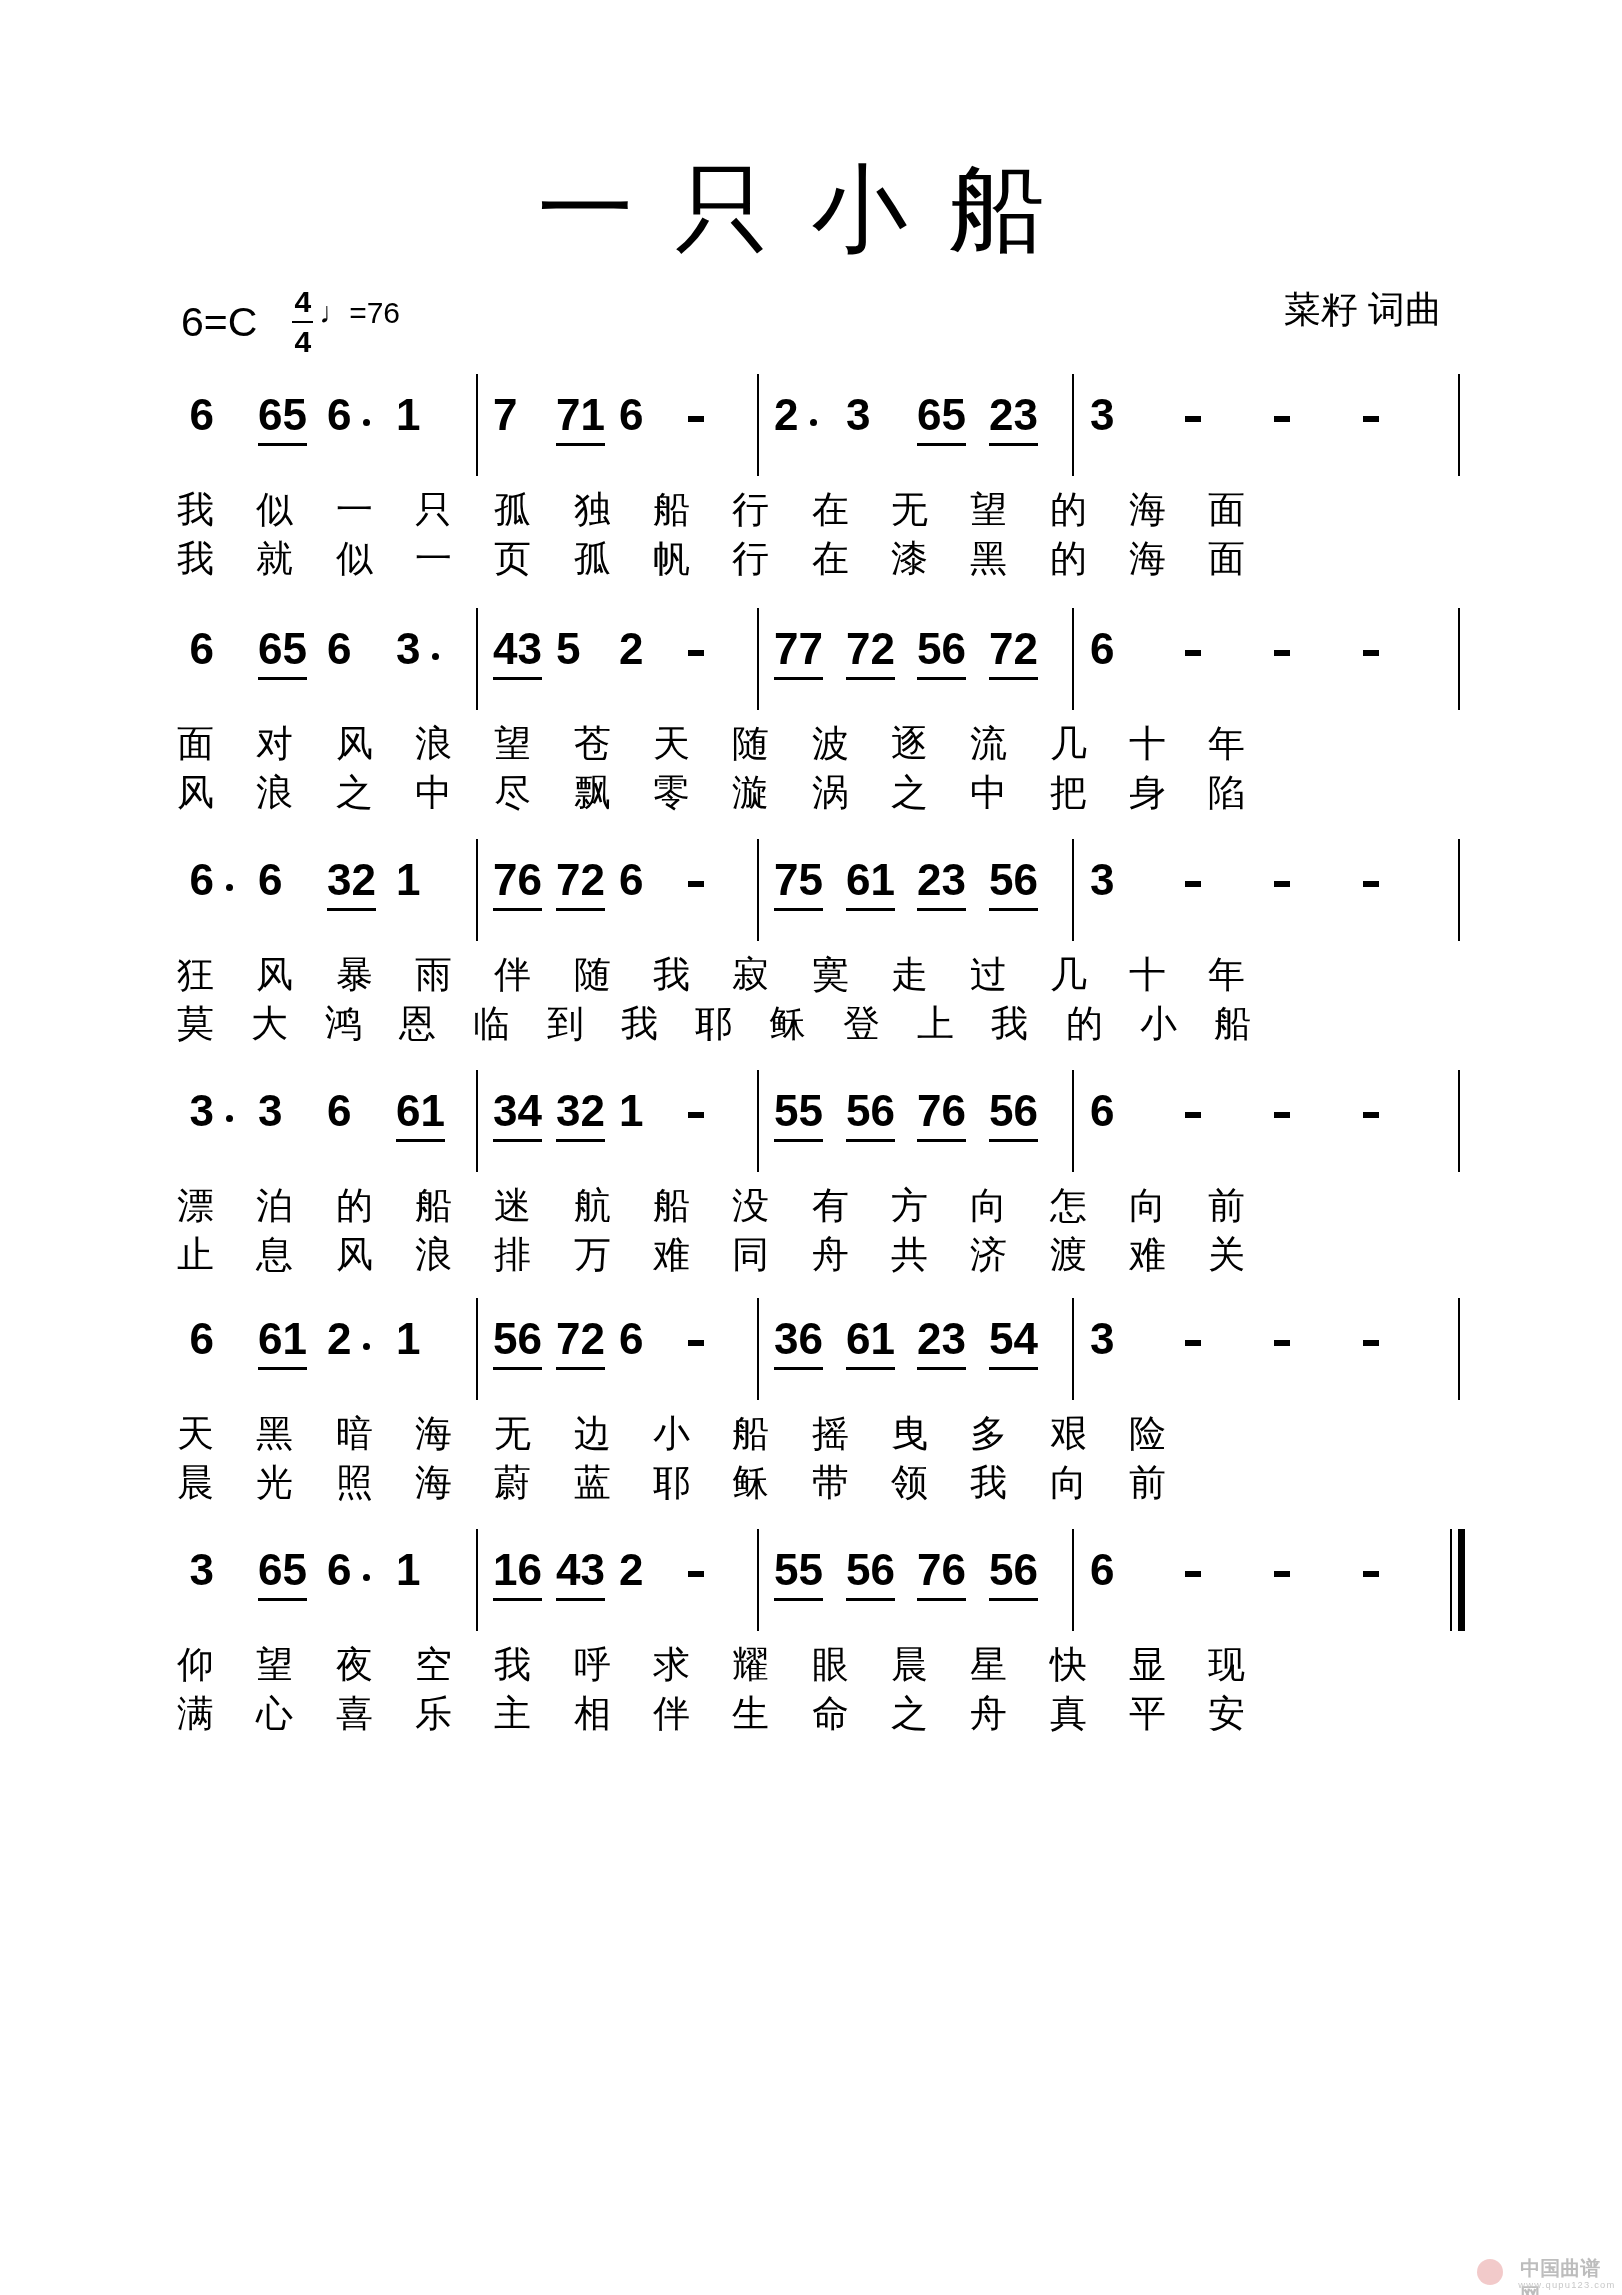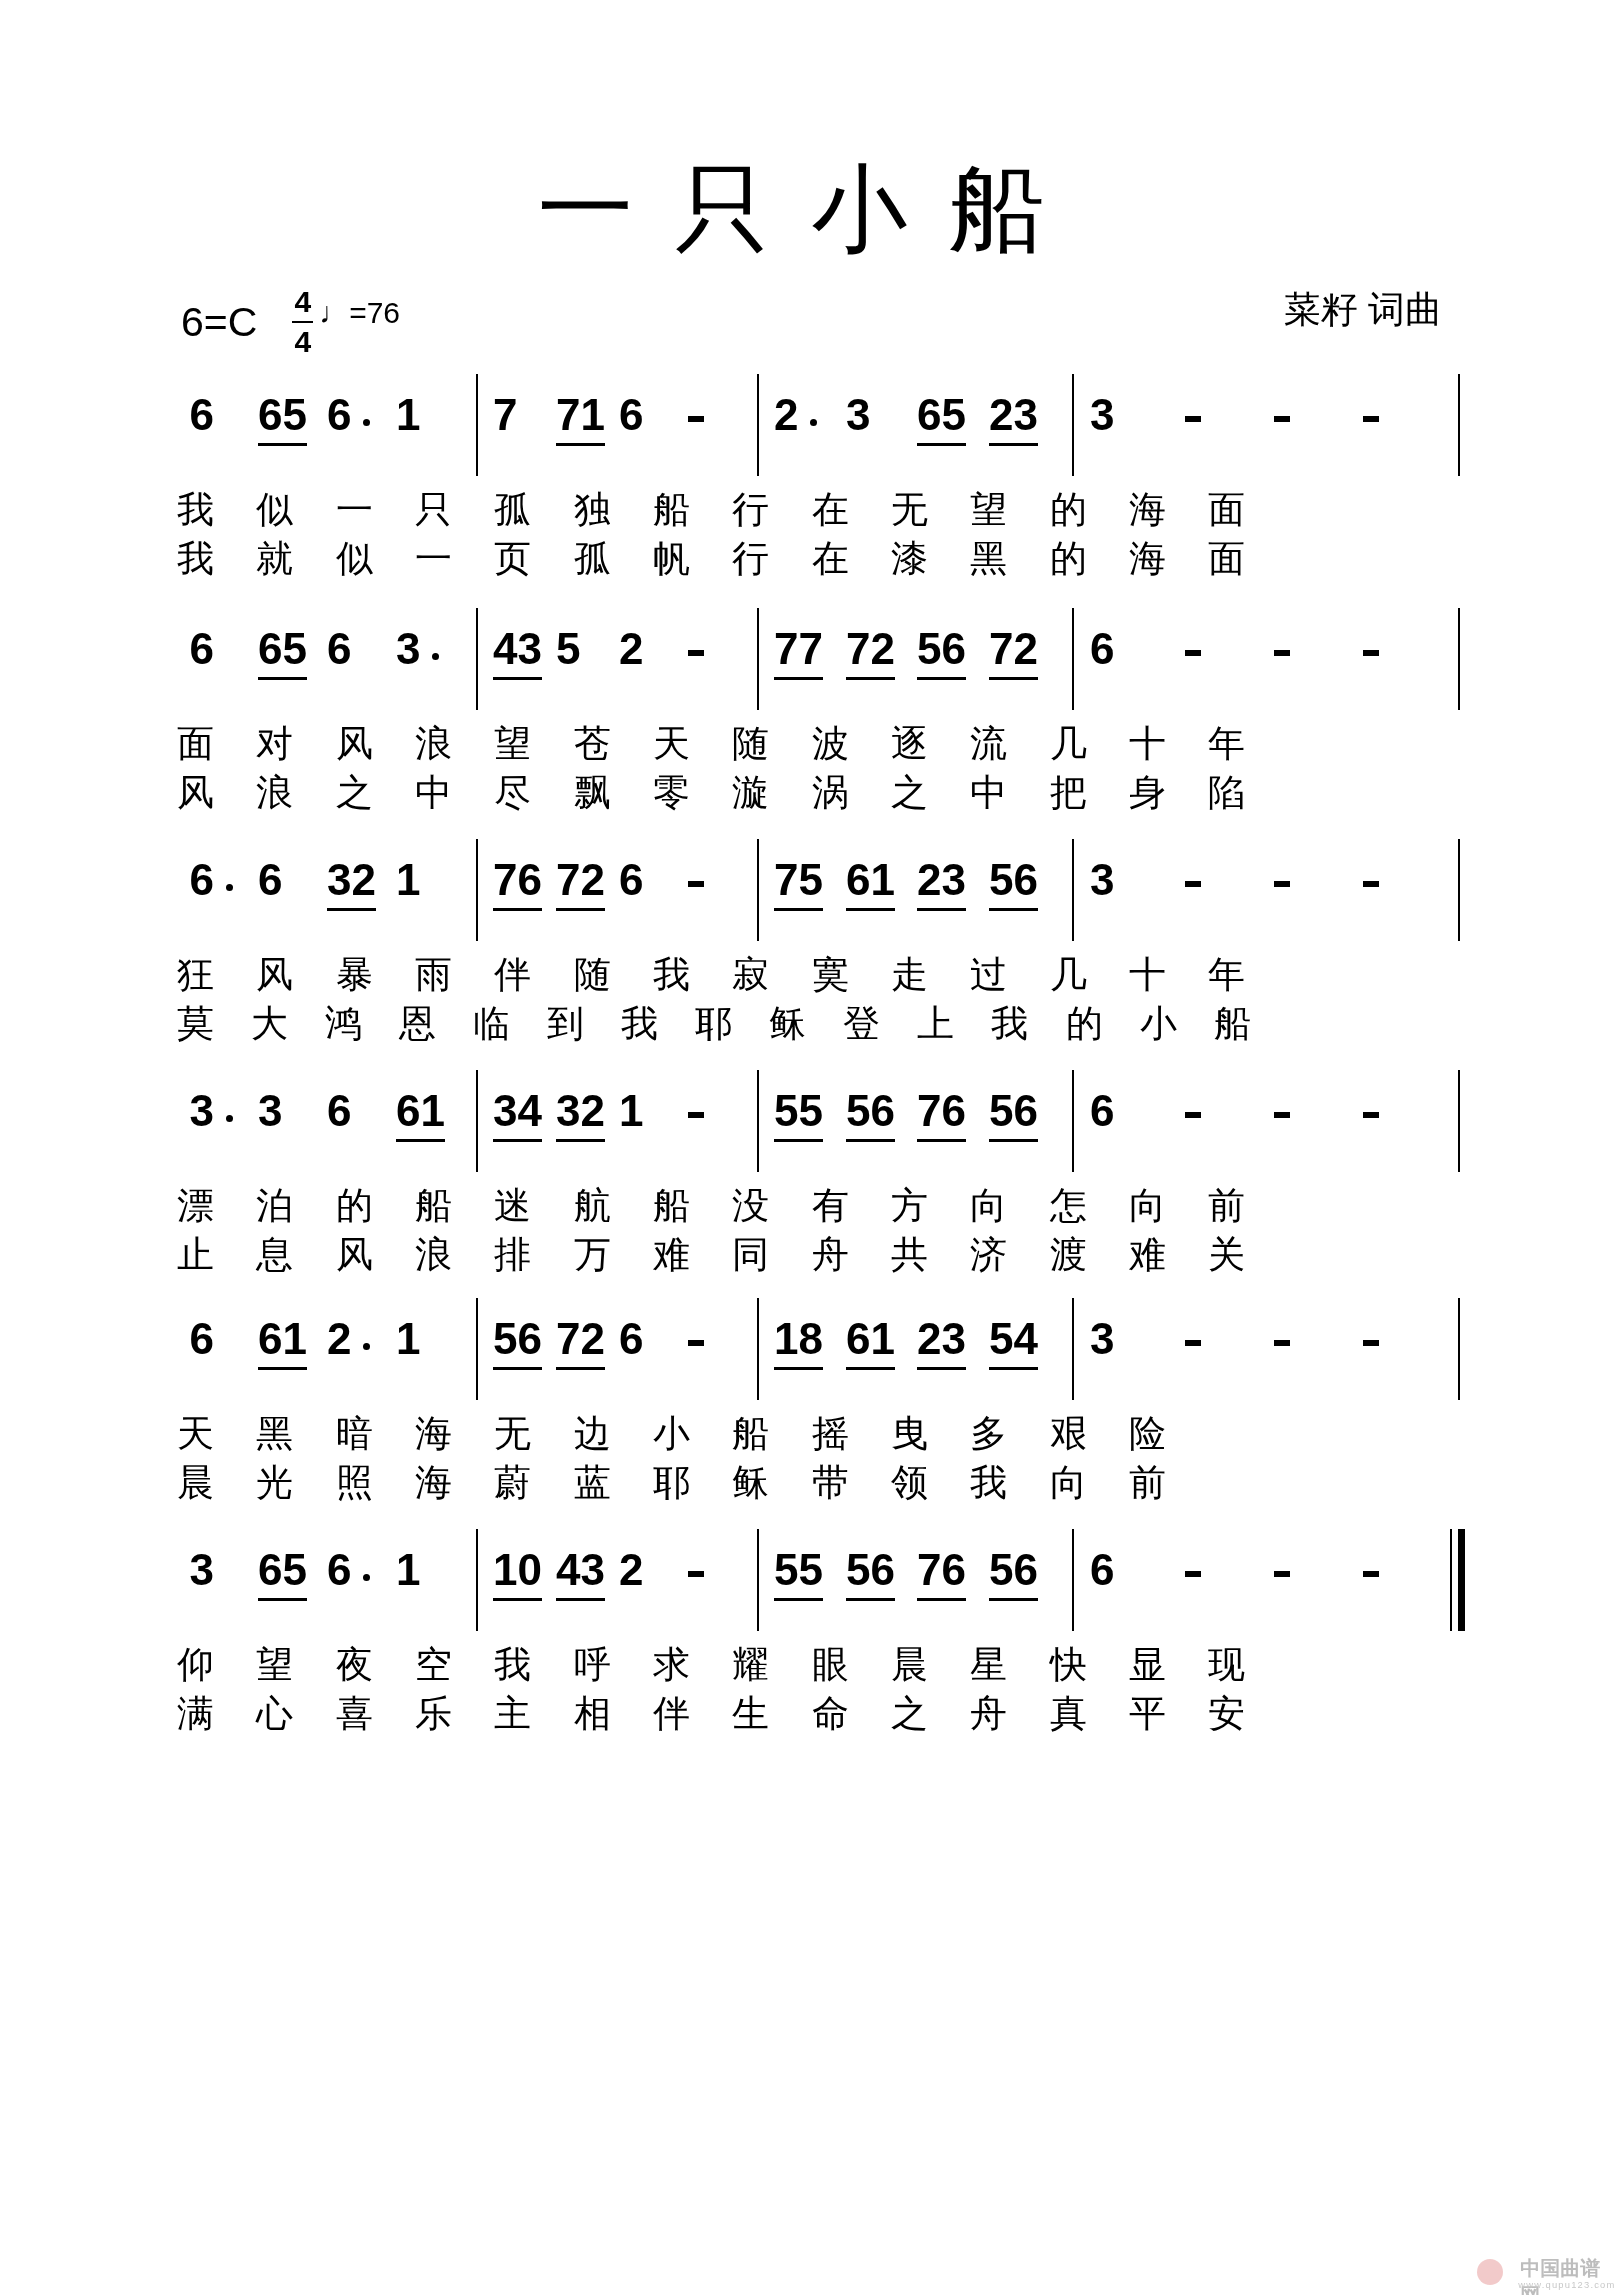--- a/index.html
+++ b/index.html
@@ -318,21 +318,21 @@
         <div class="aug" style="left: 191px;"></div>
         <div class="note" style="left: 224px;">1</div>
         <div class="barline" style="left: 304px;"></div>
         <div class="note" style="left: 321px;">56</div>
         <div class="ul" style="left: 321px; top: 81px; width: 49px;"></div>
         <div class="note" style="left: 384px;">72</div>
         <div class="ul" style="left: 384px; top: 81px; width: 49px;"></div>
         <div class="note" style="left: 447px;">6</div>
         <div class="dash" style="left: 516px;"></div>
         <div class="barline" style="left: 585px;"></div>
-        <div class="note" style="left: 602px;">18</div>
+        <div class="note" style="left: 602px;">36</div>
         <div class="ul" style="left: 602px; top: 81px; width: 49px;"></div>
         <div class="note" style="left: 674px;">61</div>
         <div class="ul" style="left: 674px; top: 81px; width: 49px;"></div>
         <div class="note" style="left: 745px;">23</div>
         <div class="ul" style="left: 745px; top: 81px; width: 49px;"></div>
         <div class="note" style="left: 817px;">54</div>
         <div class="ul" style="left: 817px; top: 81px; width: 49px;"></div>
         <div class="barline" style="left: 900px;"></div>
         <div class="note" style="left: 918px;">3</div>
         <div class="dash" style="left: 1013px;"></div>
@@ -373,21 +373,21 @@
     </div>
     <div class="system" style="top: 1517px;">
       <div class="notes-row">
         <div class="note" style="left: 17.5px;">3</div>
         <div class="note" style="left: 86px;">65</div>
         <div class="ul" style="left: 86px; top: 81px; width: 49px;"></div>
         <div class="note" style="left: 155px;">6</div>
         <div class="aug" style="left: 191px;"></div>
         <div class="note" style="left: 224px;">1</div>
         <div class="barline" style="left: 304px;"></div>
-        <div class="note" style="left: 321px;">10</div>
+        <div class="note" style="left: 321px;">16</div>
         <div class="ul" style="left: 321px; top: 81px; width: 49px;"></div>
         <div class="note" style="left: 384px;">43</div>
         <div class="ul" style="left: 384px; top: 81px; width: 49px;"></div>
         <div class="note" style="left: 447px;">2</div>
         <div class="dash" style="left: 516px;"></div>
         <div class="barline" style="left: 585px;"></div>
         <div class="note" style="left: 602px;">55</div>
         <div class="ul" style="left: 602px; top: 81px; width: 49px;"></div>
         <div class="note" style="left: 674px;">56</div>
         <div class="ul" style="left: 674px; top: 81px; width: 49px;"></div>

